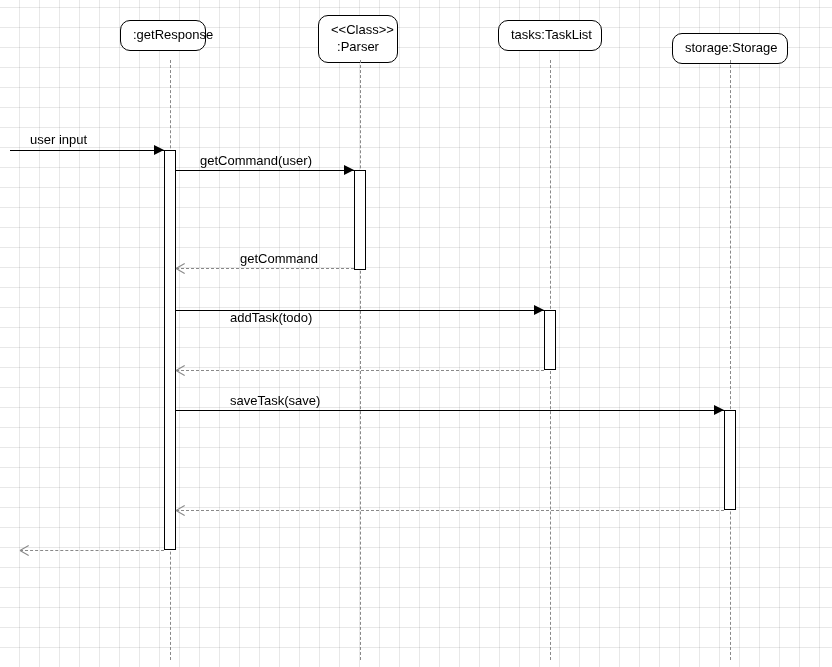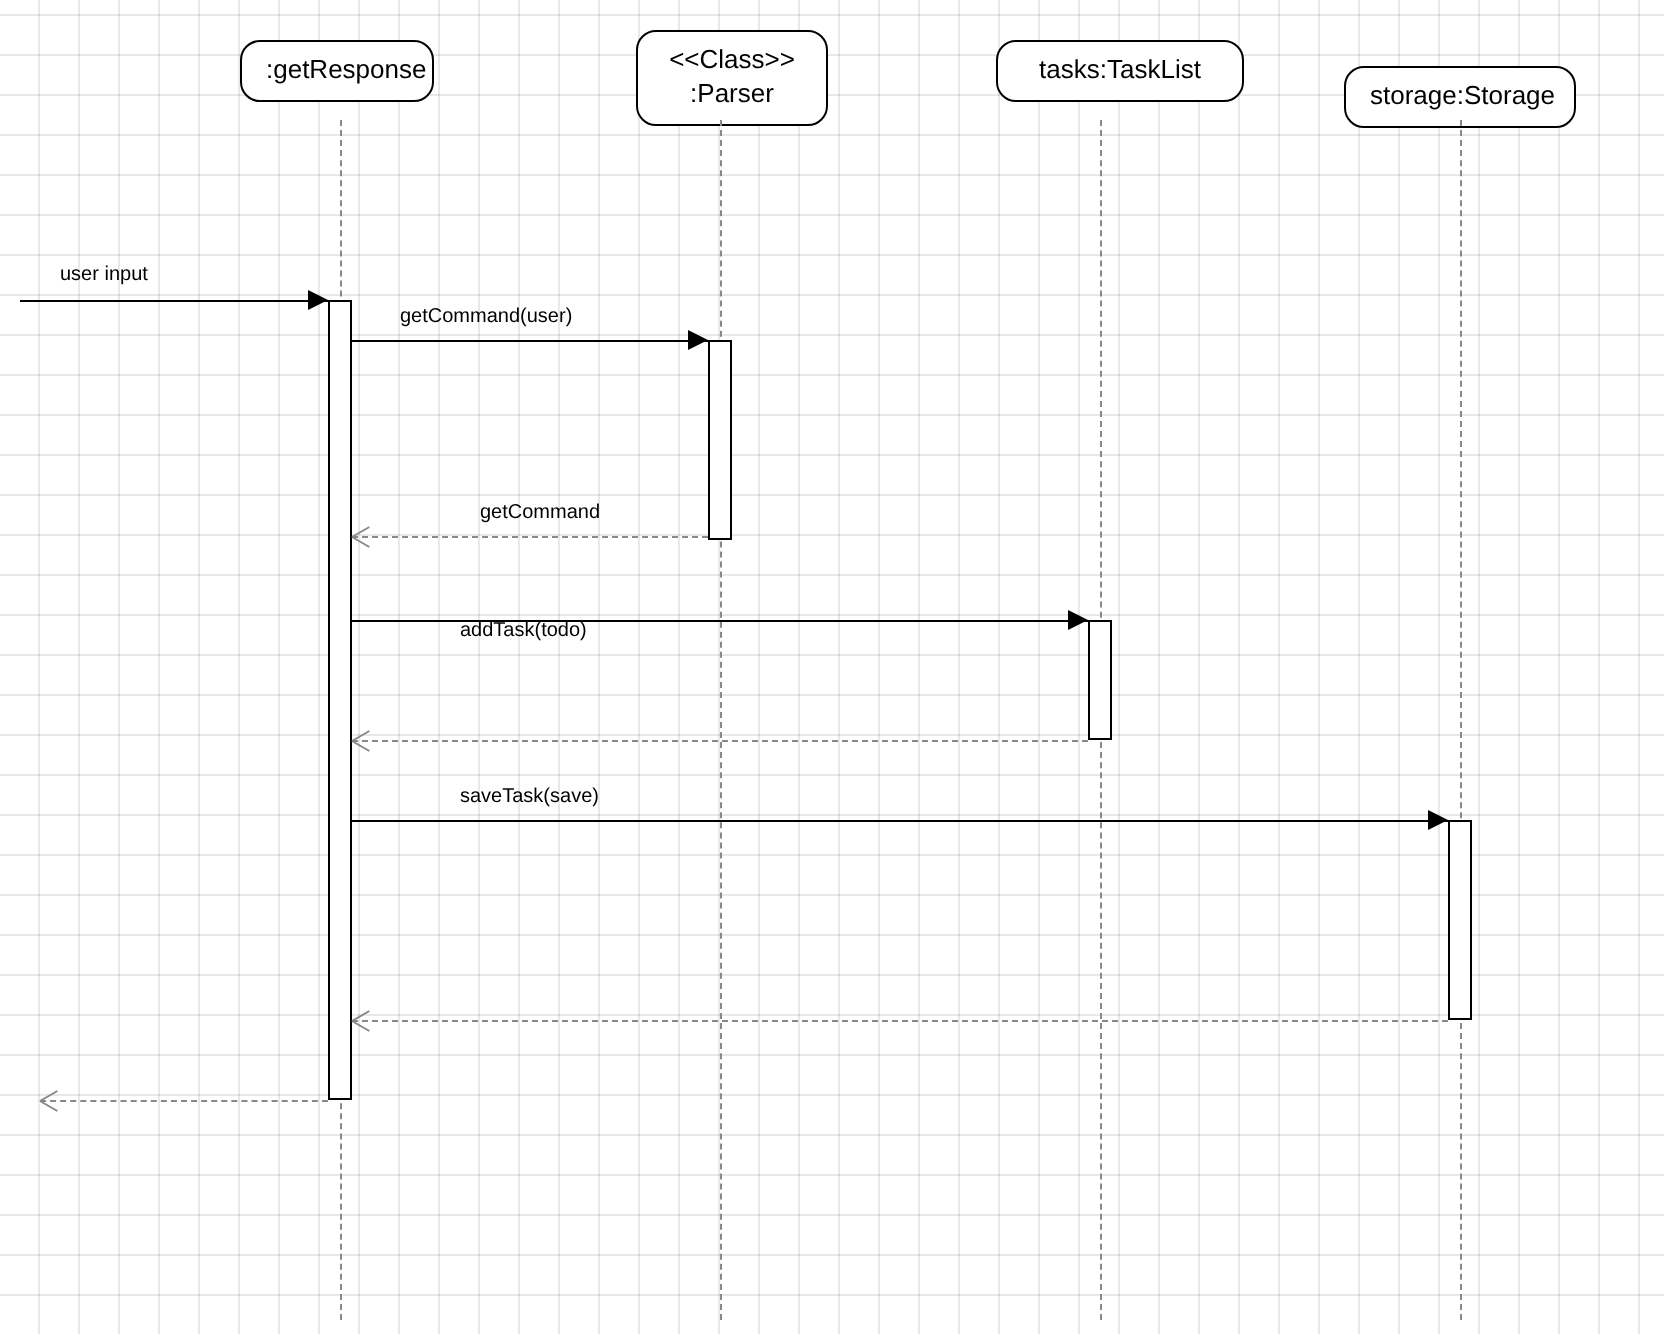--- a/index.html
+++ b/index.html
@@ -36,21 +36,21 @@
 
     .activation {
       position: absolute;
       background: #fff;
       border: 1.5px solid #000;
       width: 12px;
     }
 
     .msg-label {
       position: absolute;
-      font-size: 10px;
+      font-size: 13px;
       white-space: nowrap;
       text-align: right;
     }
 
     .arrow-line {
       position: absolute;
       height: 0;
     }
     .arrow-solid { border-top: 1.5px solid #000; }
     .arrow-dashed { border-top: 1.5px dashed #888; }
@@ -72,32 +72,32 @@
       border-top: 1.5px solid #888;
       left: 0;
     }
     .head-left-open { width: 10px; height: 10px; }
     .head-left-open::before { top: 0; transform: rotate(30deg); transform-origin: left center; }
     .head-left-open::after { top: 0; transform: rotate(-30deg); transform-origin: left center; }
   </style>
 </head>
 <body>
 
-<div class="participant" style="left:120px;width:97px;">
+<div class="participant" style="left:120px;width:86px;">
   <span>:getResponse</span>
 </div>
 <div class="lifeline" style="left:170px;"></div>
 
-<div class="participant" style="left:318px;width:96px;top:15px;">
+<div class="participant" style="left:318px;width:80px;top:15px;">
   <span style="white-space:pre;">&lt;&lt;Class&gt;&gt;
 :Parser</span>
 </div>
 <div class="lifeline" style="left:360px;"></div>
 
-<div class="participant" style="left:498px;width:124px;">
+<div class="participant" style="left:498px;width:104px;">
   <span>tasks:TaskList</span>
 </div>
 <div class="lifeline" style="left:550px;"></div>
 
 <div class="participant" style="left:672px;width:116px;margin-top:13px;">
   <span>storage:Storage</span>
 </div>
 <div class="lifeline" style="left:730px;"></div>
 
 <div class="activation" style="left:164px;top:150px;height:400px;"></div>

